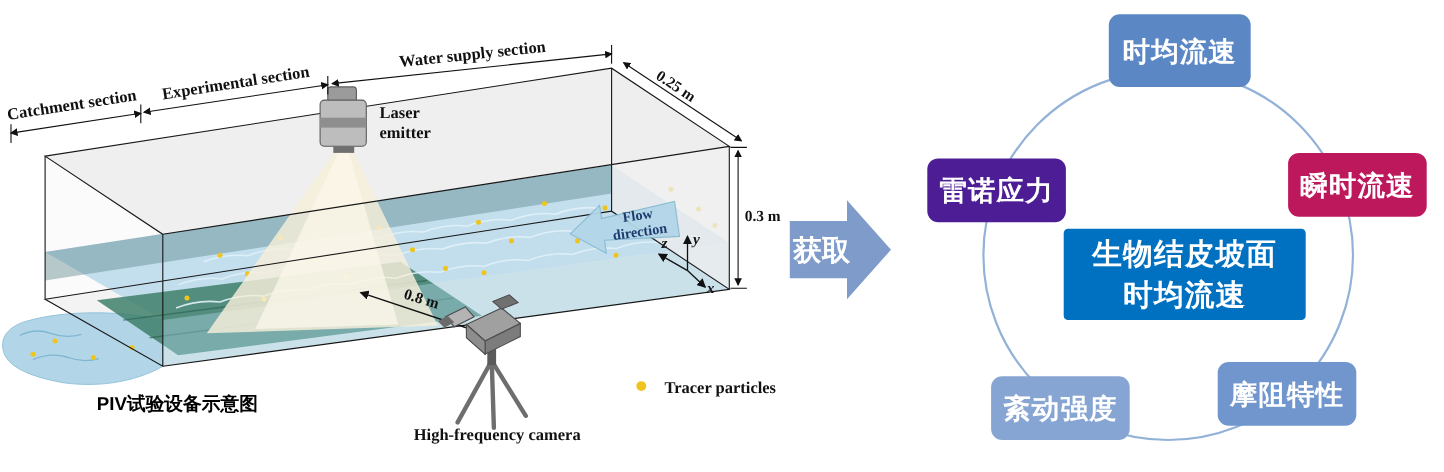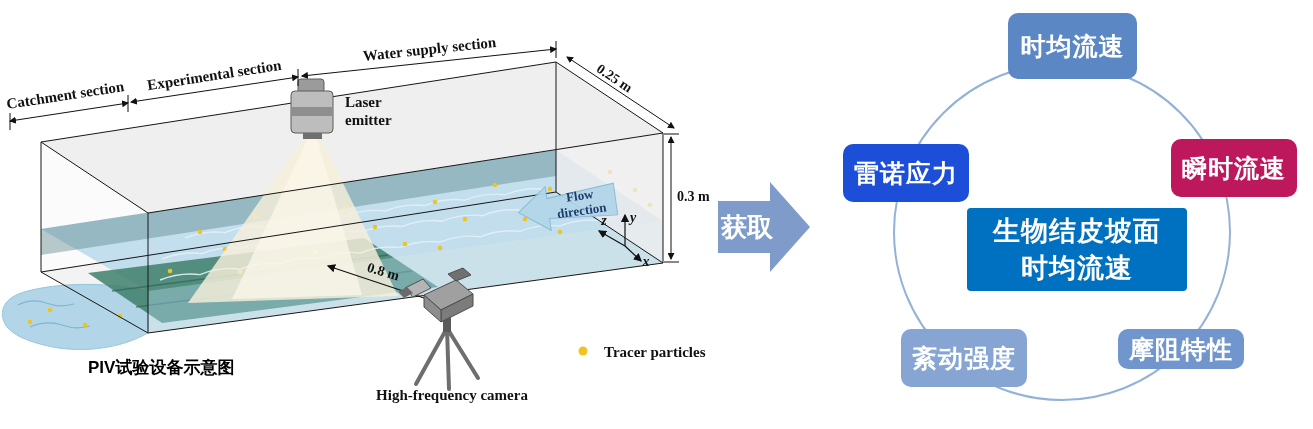--- a/index.html
+++ b/index.html
@@ -13,22 +13,22 @@
   .cap{font:bold 17px "Liberation Sans",sans-serif;fill:#000;}
   .seclbl{font:bold 15px "Liberation Serif",serif;fill:#111;text-anchor:middle;}
   .arrow-label{font:bold 26px "Liberation Sans",sans-serif;fill:#ffffff;text-anchor:middle;}
   .mindmap{position:absolute;left:830px;top:0;width:483px;height:429px;}
   .ring{position:absolute;left:63px;top:63px;width:338px;height:338px;
         border:2px solid #93b2d8;border-radius:50%;box-sizing:border-box;}
   .node{position:absolute;display:flex;align-items:center;justify-content:center;
         color:#fff;font:bold 25px "Liberation Sans",sans-serif;border-radius:10px;letter-spacing:1px;}
   .n-top{left:178px;top:13px;width:129px;height:66px;}
   .n-ur{left:341px;top:139px;width:126px;height:58px;}
-  .n-lr{left:288px;top:329px;width:126px;height:40px;}
-  .n-ll{left:71px;top:329px;width:126px;height:58px;}
+  .n-lr{left:277px;top:329px;width:126px;height:58px;}
+  .n-ll{left:71px;top:342px;width:126px;height:58px;}
   .n-ul{left:13px;top:144px;width:126px;height:58px;}
   .centerbox{position:absolute;left:137px;top:208px;width:220px;height:83px;
         display:flex;flex-direction:column;align-items:center;justify-content:center;
         color:#fff;font:bold 27px "Liberation Sans",sans-serif;border-radius:4px;
         line-height:37px;letter-spacing:1px;}
 </style>
 </head>
 <body>
 
 <div class="stage">
@@ -162,20 +162,20 @@
     <text x="747" y="236" class="arrow-label">获取</text>
   </g>
 </svg>
 
 <div class="mindmap">
   <div class="ring"></div>
   <div class="node n-top" style="background: rgb(91, 135, 197);">时均流速</div>
   <div class="node n-ur" style="background: #be185d;">瞬时流速</div>
   <div class="node n-lr" style="background: rgb(112, 150, 205);">摩阻特性</div>
   <div class="node n-ll" style="background: rgb(134, 165, 211);">紊动强度</div>
-  <div class="node n-ul" style="background: #1d4ed8;">雷诺应力</div>
+  <div class="node n-ul" style="background: #4c1d95;">雷诺应力</div>
   <div class="centerbox" style="background: rgb(0, 112, 192);">
     <div>生物结皮坡面</div>
     <div>时均流速</div>
   </div>
 </div>
 
 </div>
 
 </body></html>

